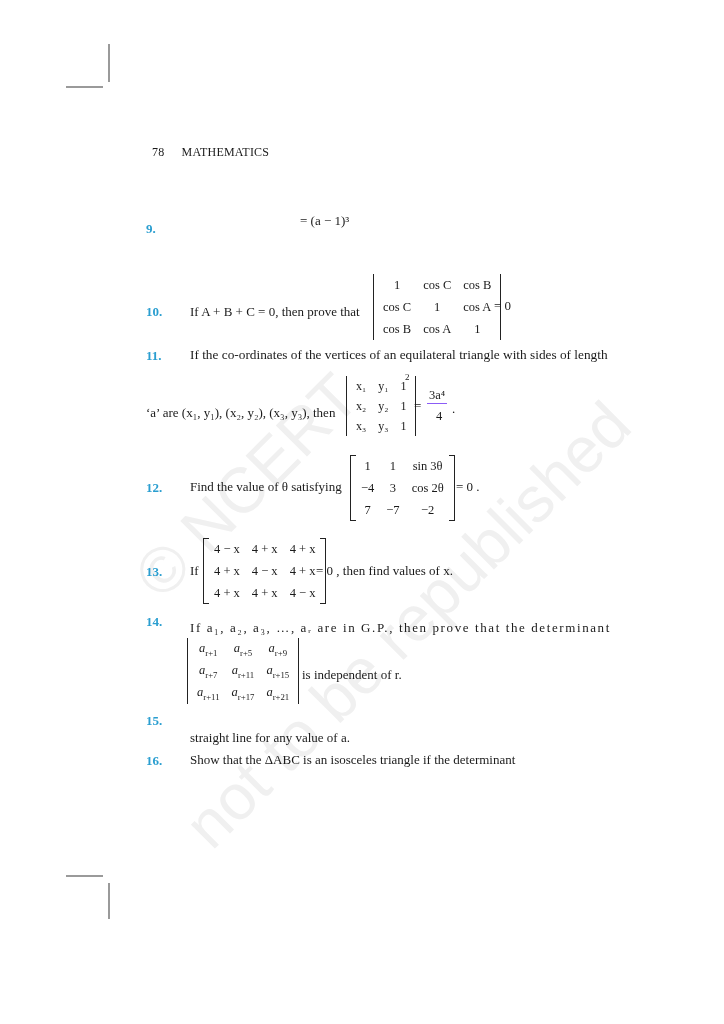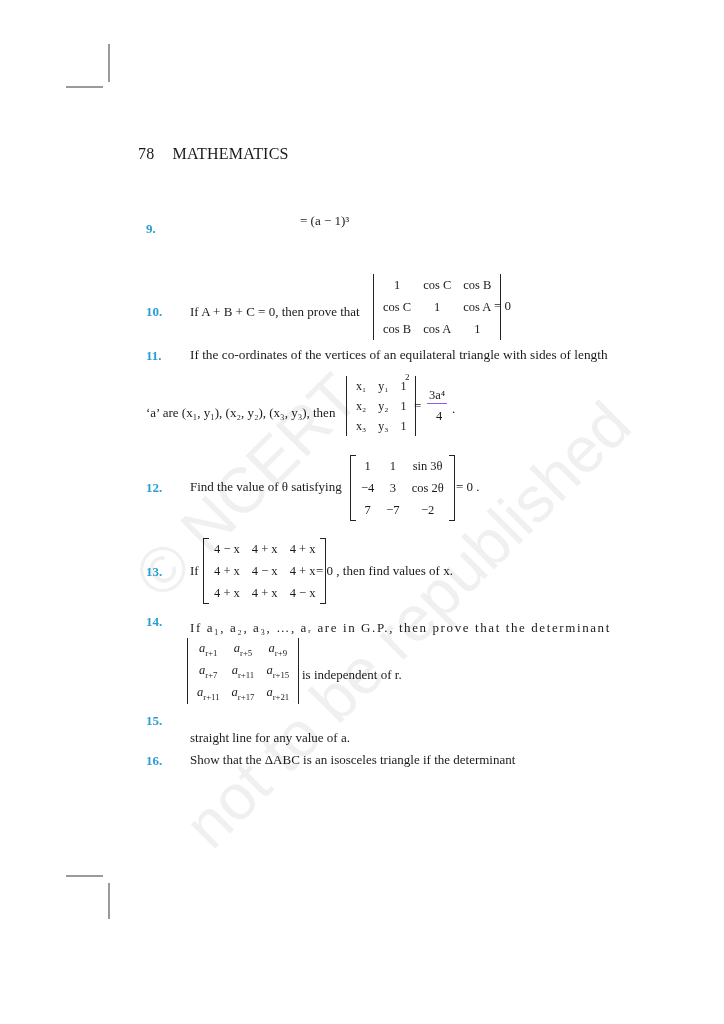--- a/index.html
+++ b/index.html
@@ -1,19 +1,19 @@
 <!DOCTYPE html>
 <html><head>
 <meta charset="utf-8">
 <style>
   html, body { margin:0; padding:0; }
   body { width:724px; height:1024px; background:#ffffff; position:relative; overflow:hidden;
          font-family:"Liberation Serif", "DejaVu Serif", serif; color:#1a1a1a; }
   .crop { position:absolute; background:#9a9a9a; }
-  .header { position:absolute; left:138px; top:145px; font-size:16px; letter-spacing:0.2px; }
+  .header { position:absolute; left:152px; top:145px; font-size:12px; letter-spacing:0.2px; }
   .header .pg { margin-right:14px; }
   .qnum { position:absolute; left:146px; color:#2a9ed0; font-weight:bold; font-size:13px; font-family:"Liberation Serif", serif; }
   .txt { position:absolute; font-size:13px; white-space:nowrap;text-align:center; }
   .det { position:absolute; border-left:1.2px solid #222; border-right:1.2px solid #222; padding:0 3px; }
   .mat { position:absolute; padding:0 5px; }
   .mat::before, .mat::after { content:""; position:absolute; top:0; bottom:0; width:5px; border:1.2px solid #222; }
   .mat::before { left:0; border-right:none; }
   .mat::after { right:0; border-left:none; }
   table.m { border-collapse:collapse; font-size:12.5px; }
   table.m td { padding:1px 6px; height:20px; text-align:center; white-space:nowrap; }

